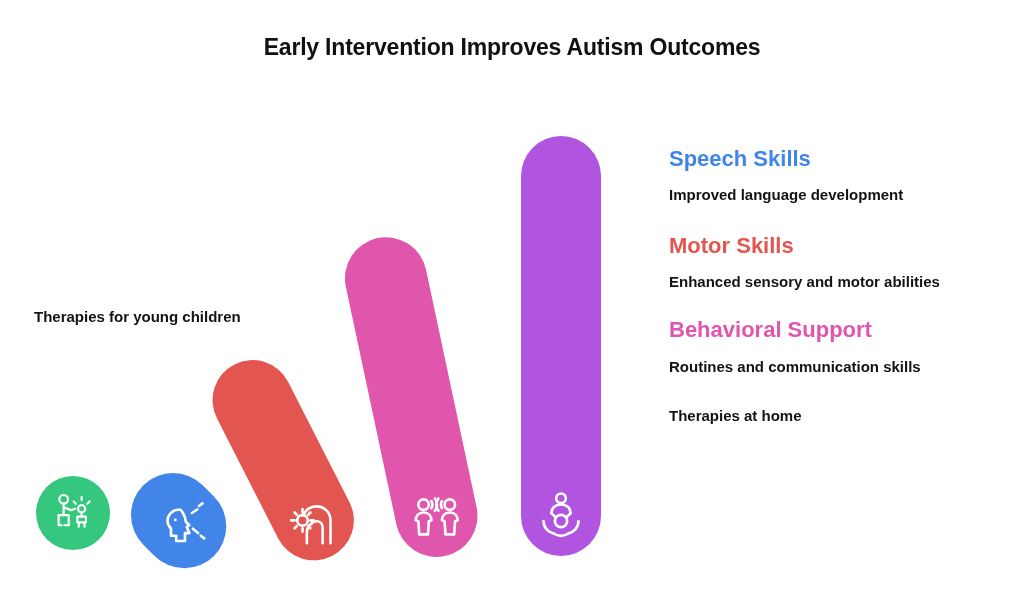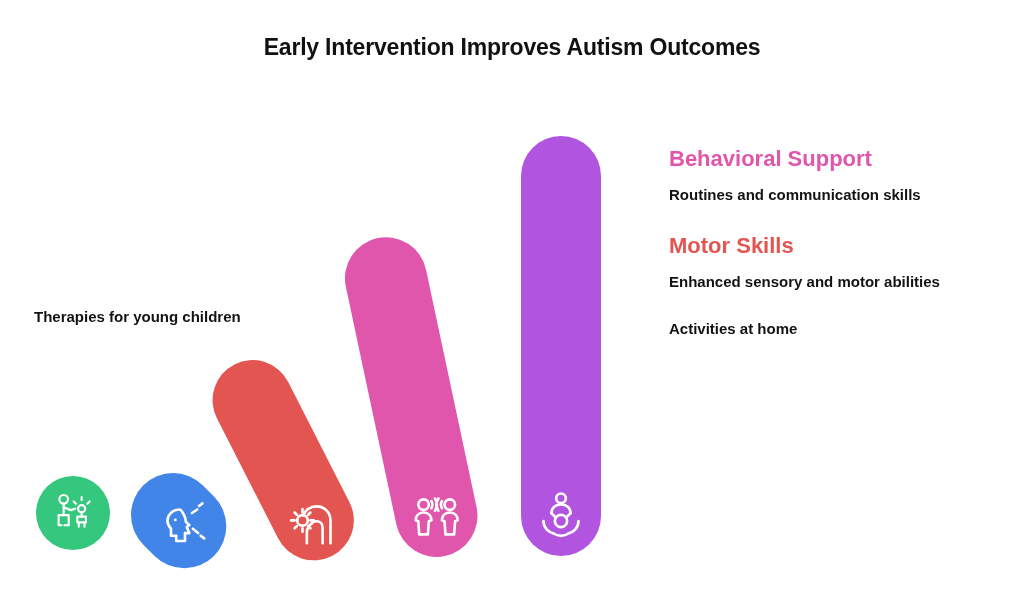--- a/index.html
+++ b/index.html
@@ -201,28 +201,32 @@
     </svg>
   </span>
 </div>
 
 <div class="left-caption">
   <div class="cap-desc">Therapies for young children</div>
 </div>
 
 <div class="legend">
 
+  <div class="legend-item">
+    <div class="legend-title" style="color:#4285e8;">Speech Skills</div>
+    <div class="legend-desc">Improved language development</div>
+  </div>
+
+  <div class="legend-item" style="margin-bottom:24px;">
+    <div class="legend-title" style="color:#e25550;">Motor Skills</div>
+    <div class="legend-desc" style="max-width:272px;">Enhanced sensory and motor abilities</div>
+  </div>
 
   <div class="legend-item">
     <div class="legend-title" style="color:#df56ac;">Behavioral Support</div>
     <div class="legend-desc">Routines and communication skills</div>
   </div>
 
-  <div class="legend-item" style="margin-bottom:24px;">
-    <div class="legend-title" style="color:#e25550;">Motor Skills</div>
-    <div class="legend-desc" style="max-width:272px;">Enhanced sensory and motor abilities</div>
-  </div>
-
   <div class="legend-item">
-    <div class="legend-desc">Activities at home</div>
+    <div class="legend-desc">Therapies at home</div>
   </div>
 
 </div>
 
 </body></html>

